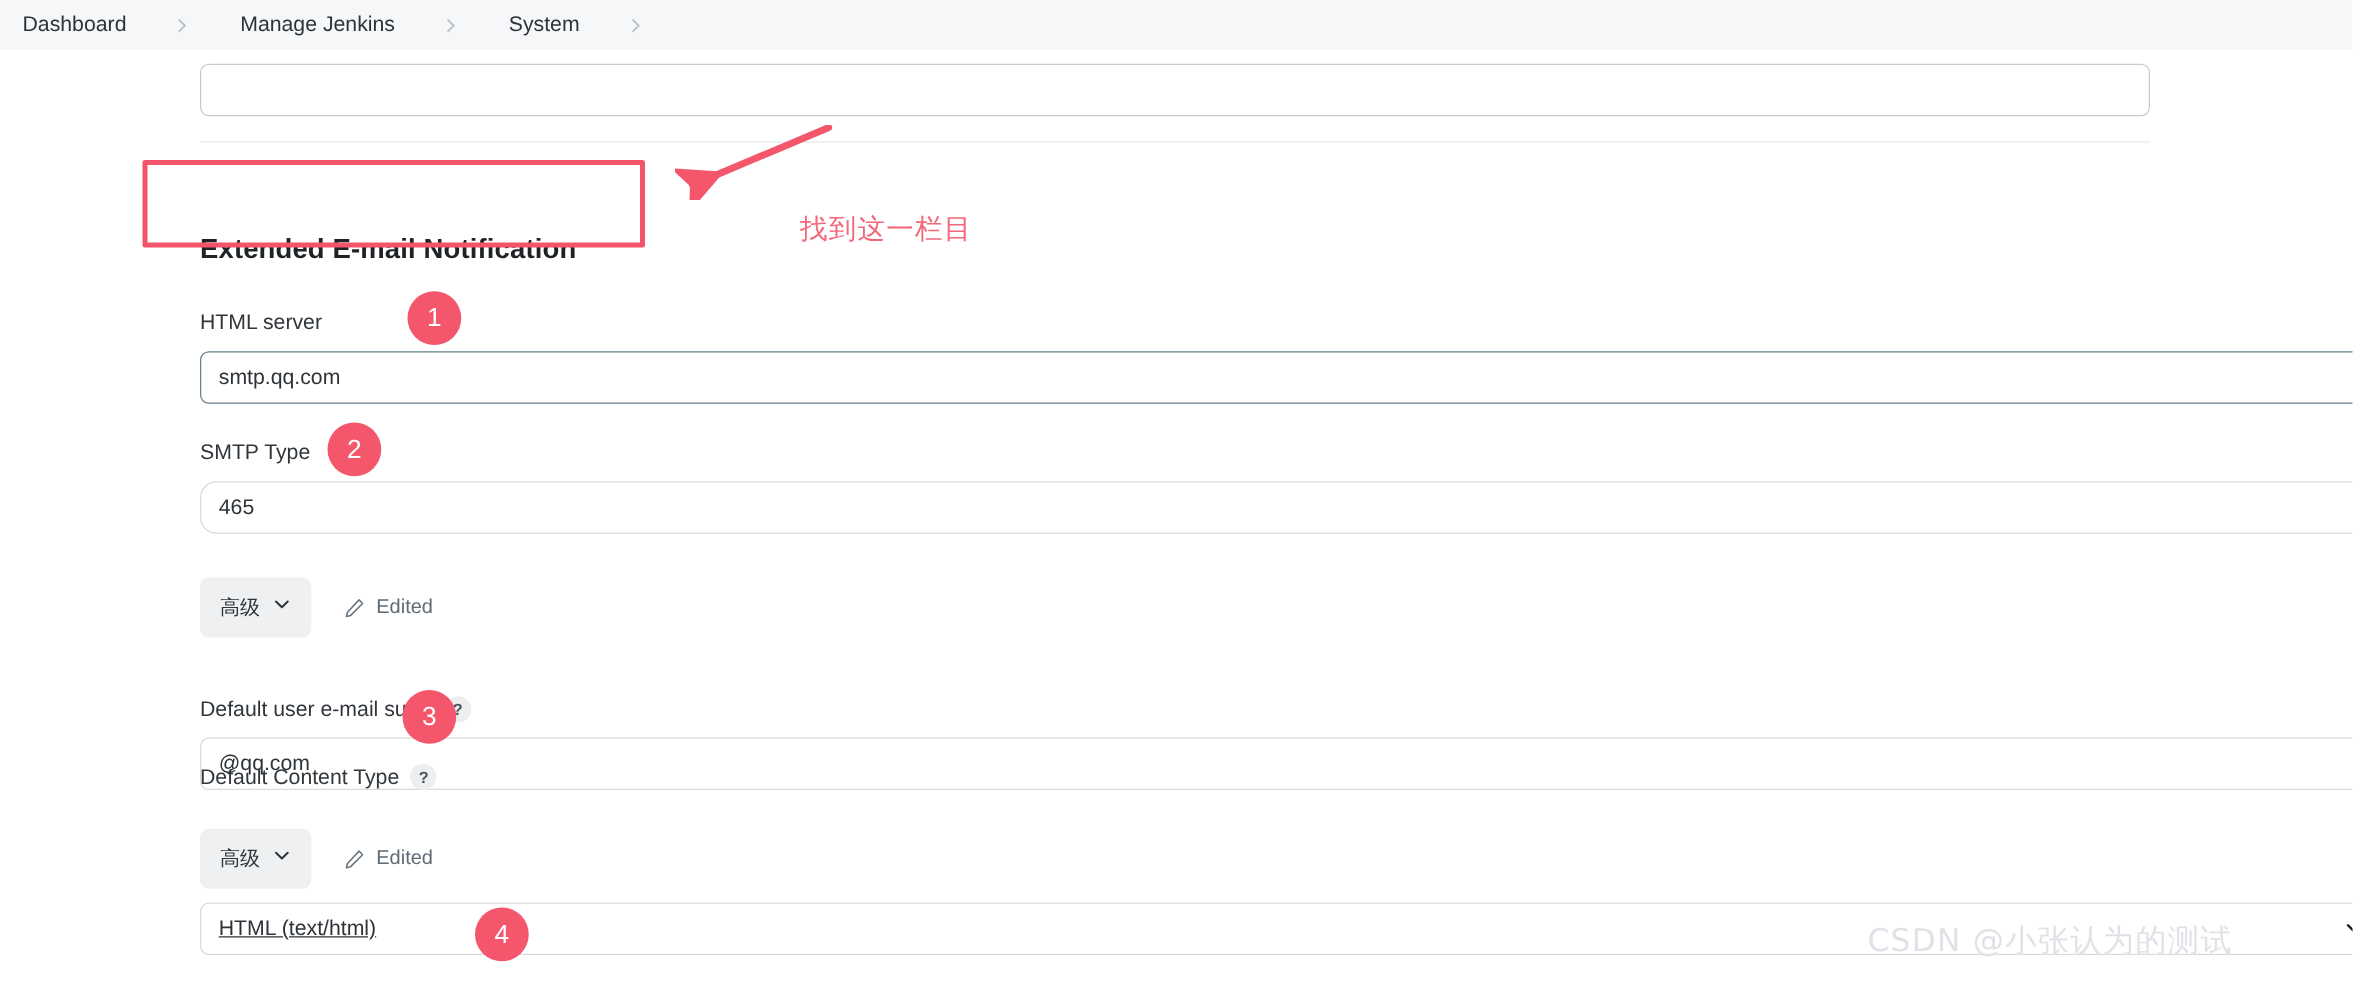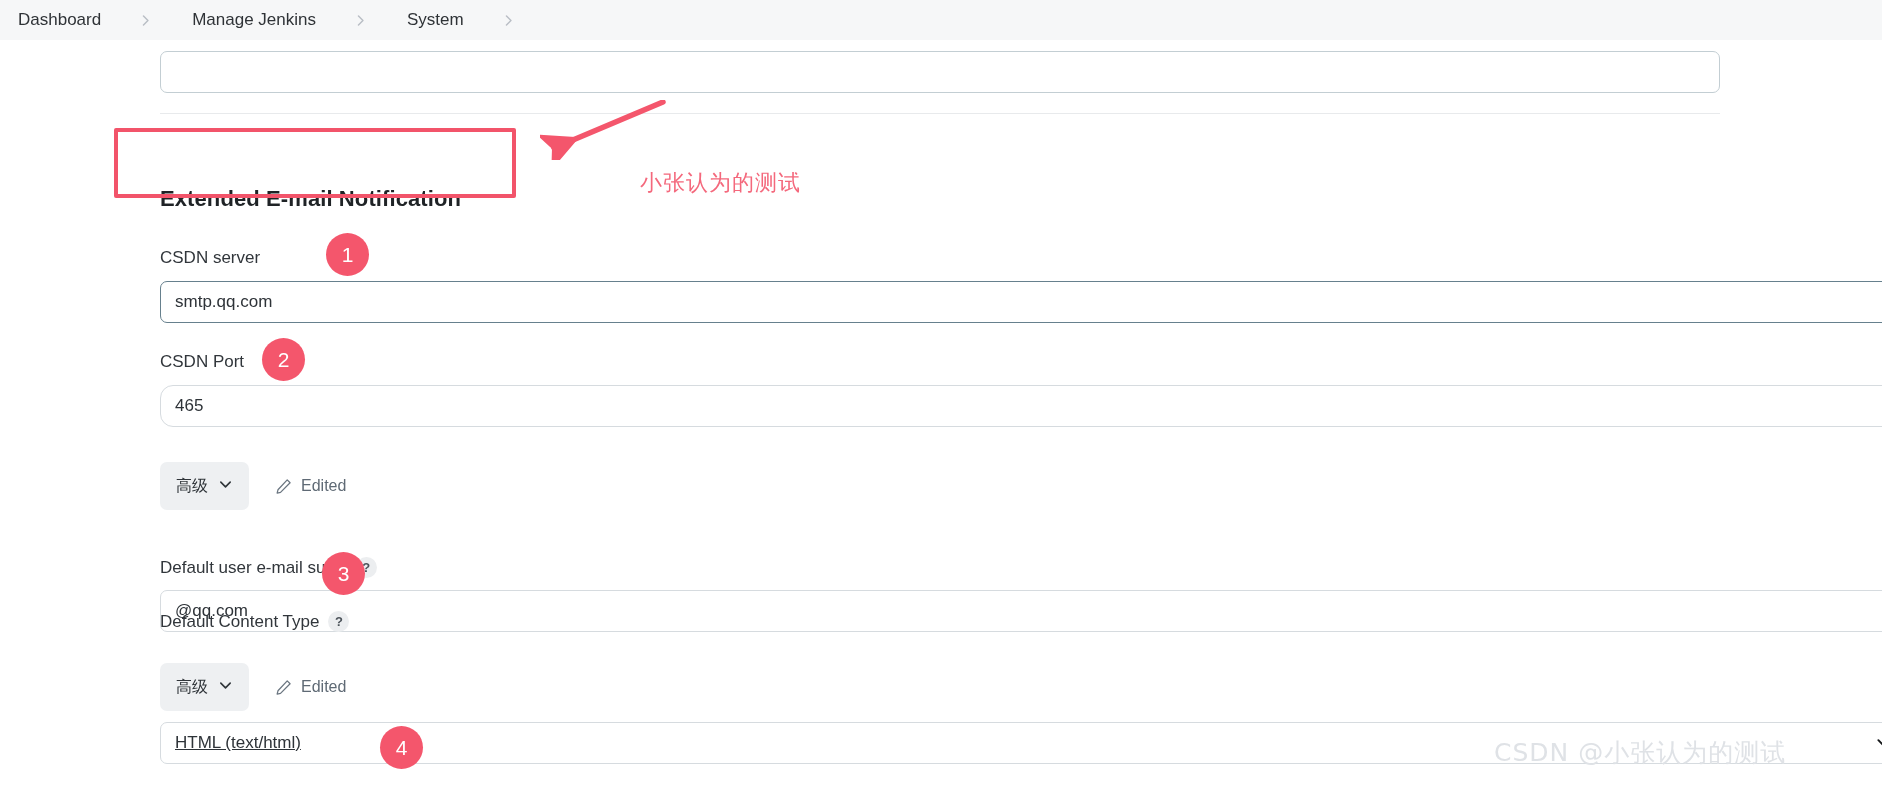--- a/index.html
+++ b/index.html
@@ -181,28 +181,28 @@
 
   <div class="content">
 
     <div class="top-input"></div>
 
     <div class="divider d1"></div>
 
     <div class="section-title">Extended E-mail Notification</div>
 
     <div class="field-label" style="top:208px;">
-      <span>CSDN server</span>
+      <span>HTML server</span>
     </div>
     <div class="field-input accent" style="top:241px;">
       <span>smtp.qq.com</span>
     </div>
 
     <div class="field-label" style="top:312px;">
-      <span>CSDN Port</span>
+      <span>SMTP Type</span>
     </div>
     <div class="field-input" style="top:345px;border-radius:13px;">
       <span>465</span>
     </div>
 
     <div class="adv-row" style="top:422px;">
       <button class="adv-btn">
         <span>高级</span>
         <span>
           <svg width="15" height="15" viewBox="0 0 16 16">
@@ -268,21 +268,21 @@
     <svg width="130" height="60" viewBox="0 0 130 60">
       <defs>
         <marker id="ah" markerWidth="7" markerHeight="7" refX="5" refY="3.5" orient="auto">
           <path d="M7,0 L0,3.5 L7,7 L5.4,3.5 Z" fill="#f4566c"></path>
         </marker>
       </defs>
       <line x1="123" y1="2" x2="14" y2="48" stroke="#f4566c" stroke-width="5.5" stroke-linecap="round" marker-end="url(#ah)"></line>
     </svg>
   </div>
 
-  <div class="anno-text">小张认为的测试</div>
+  <div class="anno-text">找到这一栏目</div>
 
   <div class="badge" style="left:326px; top:233px;">1</div>
   <div class="badge" style="left:262px; top:338px;">2</div>
   <div class="badge" style="left:322px; top:552px;">3</div>
   <div class="badge" style="left:380px; top:726px;">4</div>
 
   <div class="watermark">CSDN @小张认为的测试</div>
 
 </div>
 

